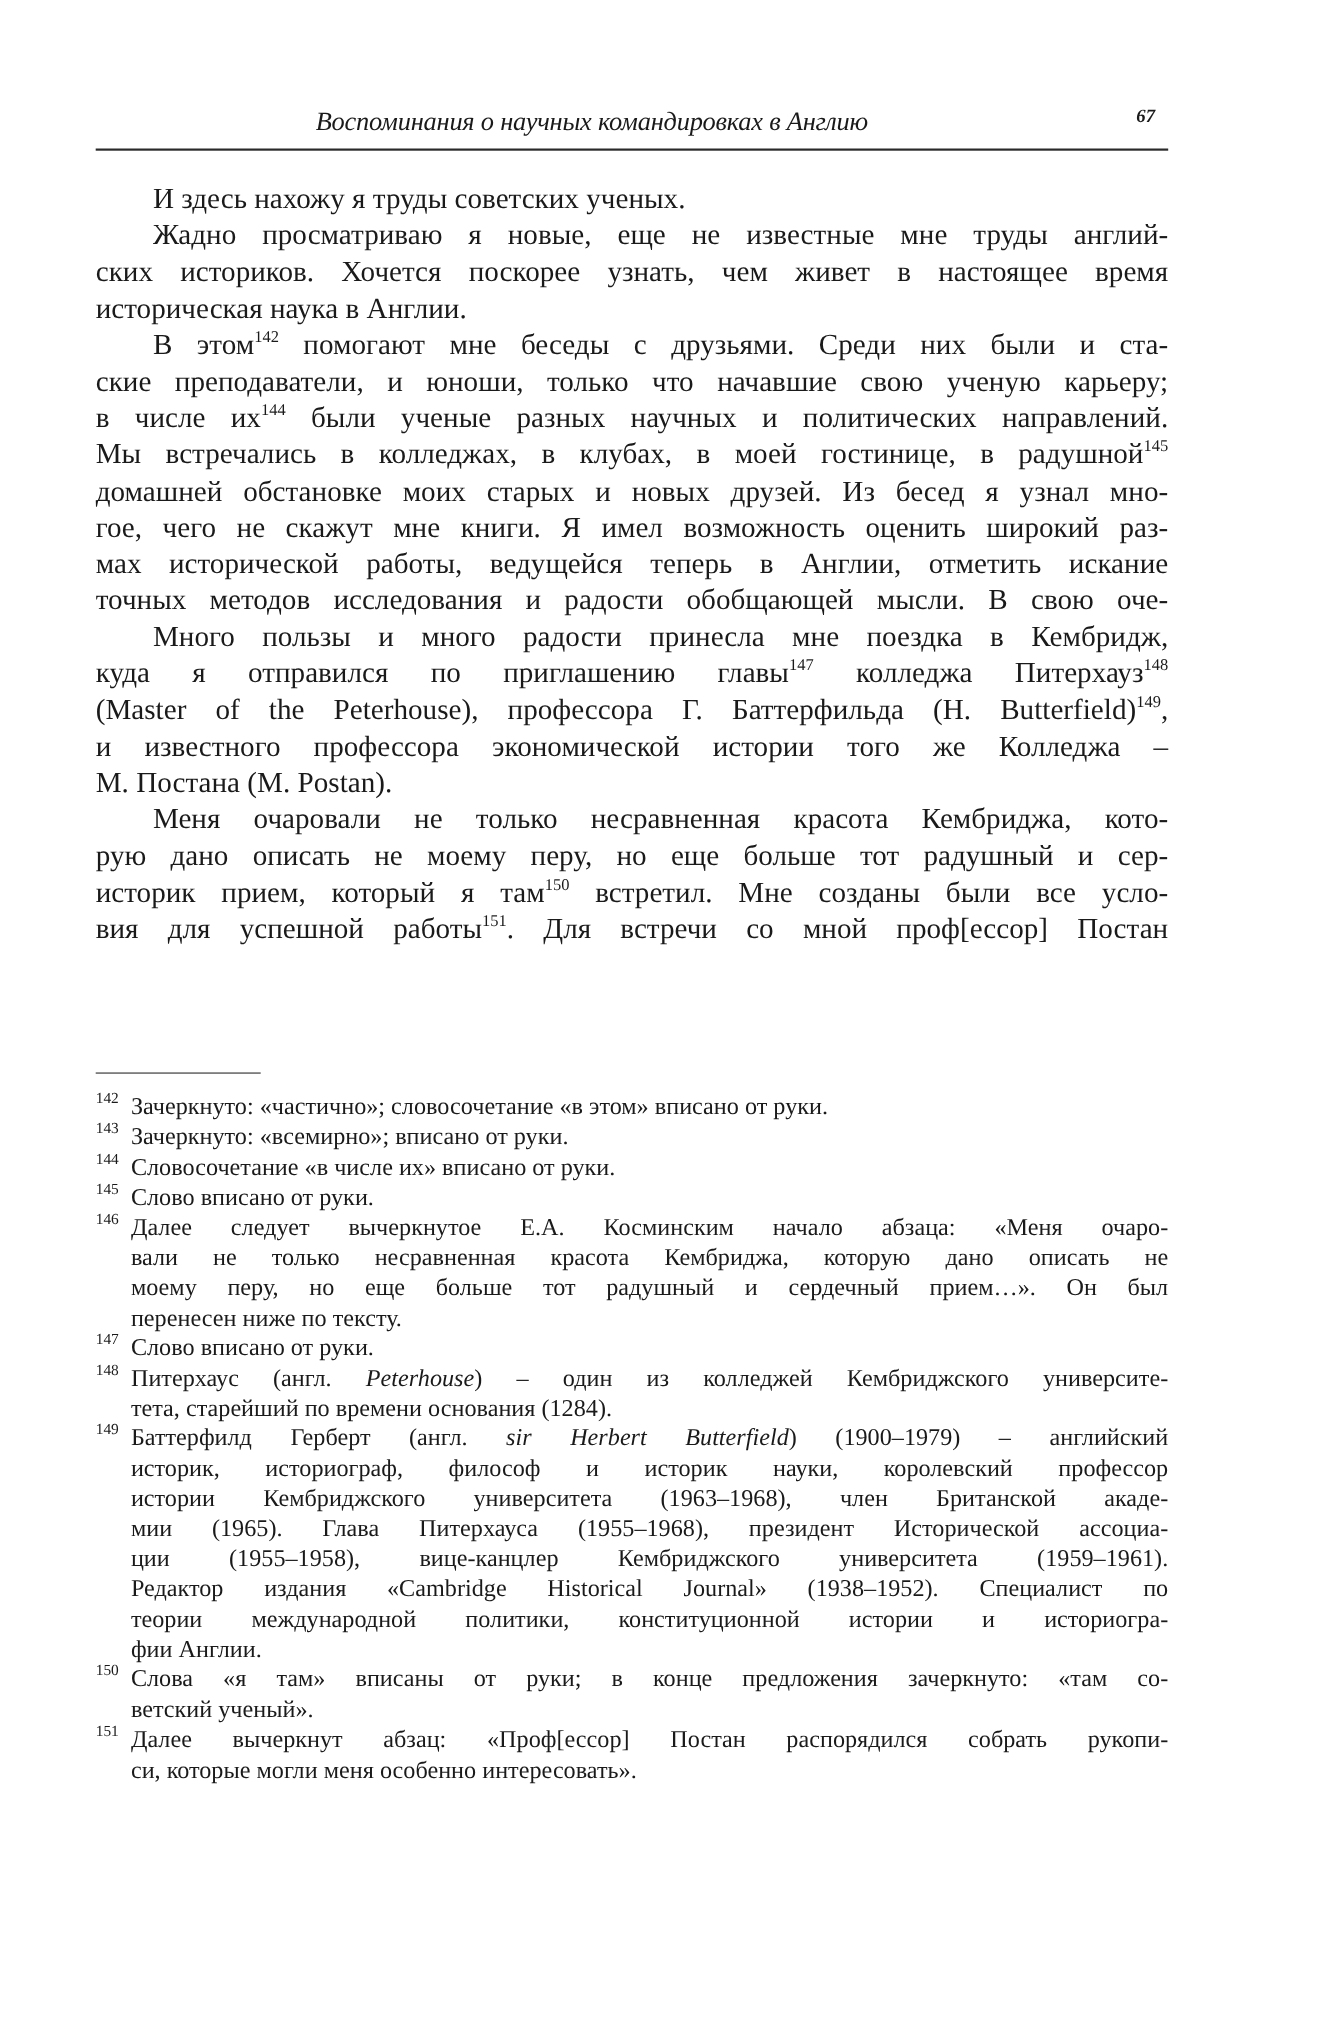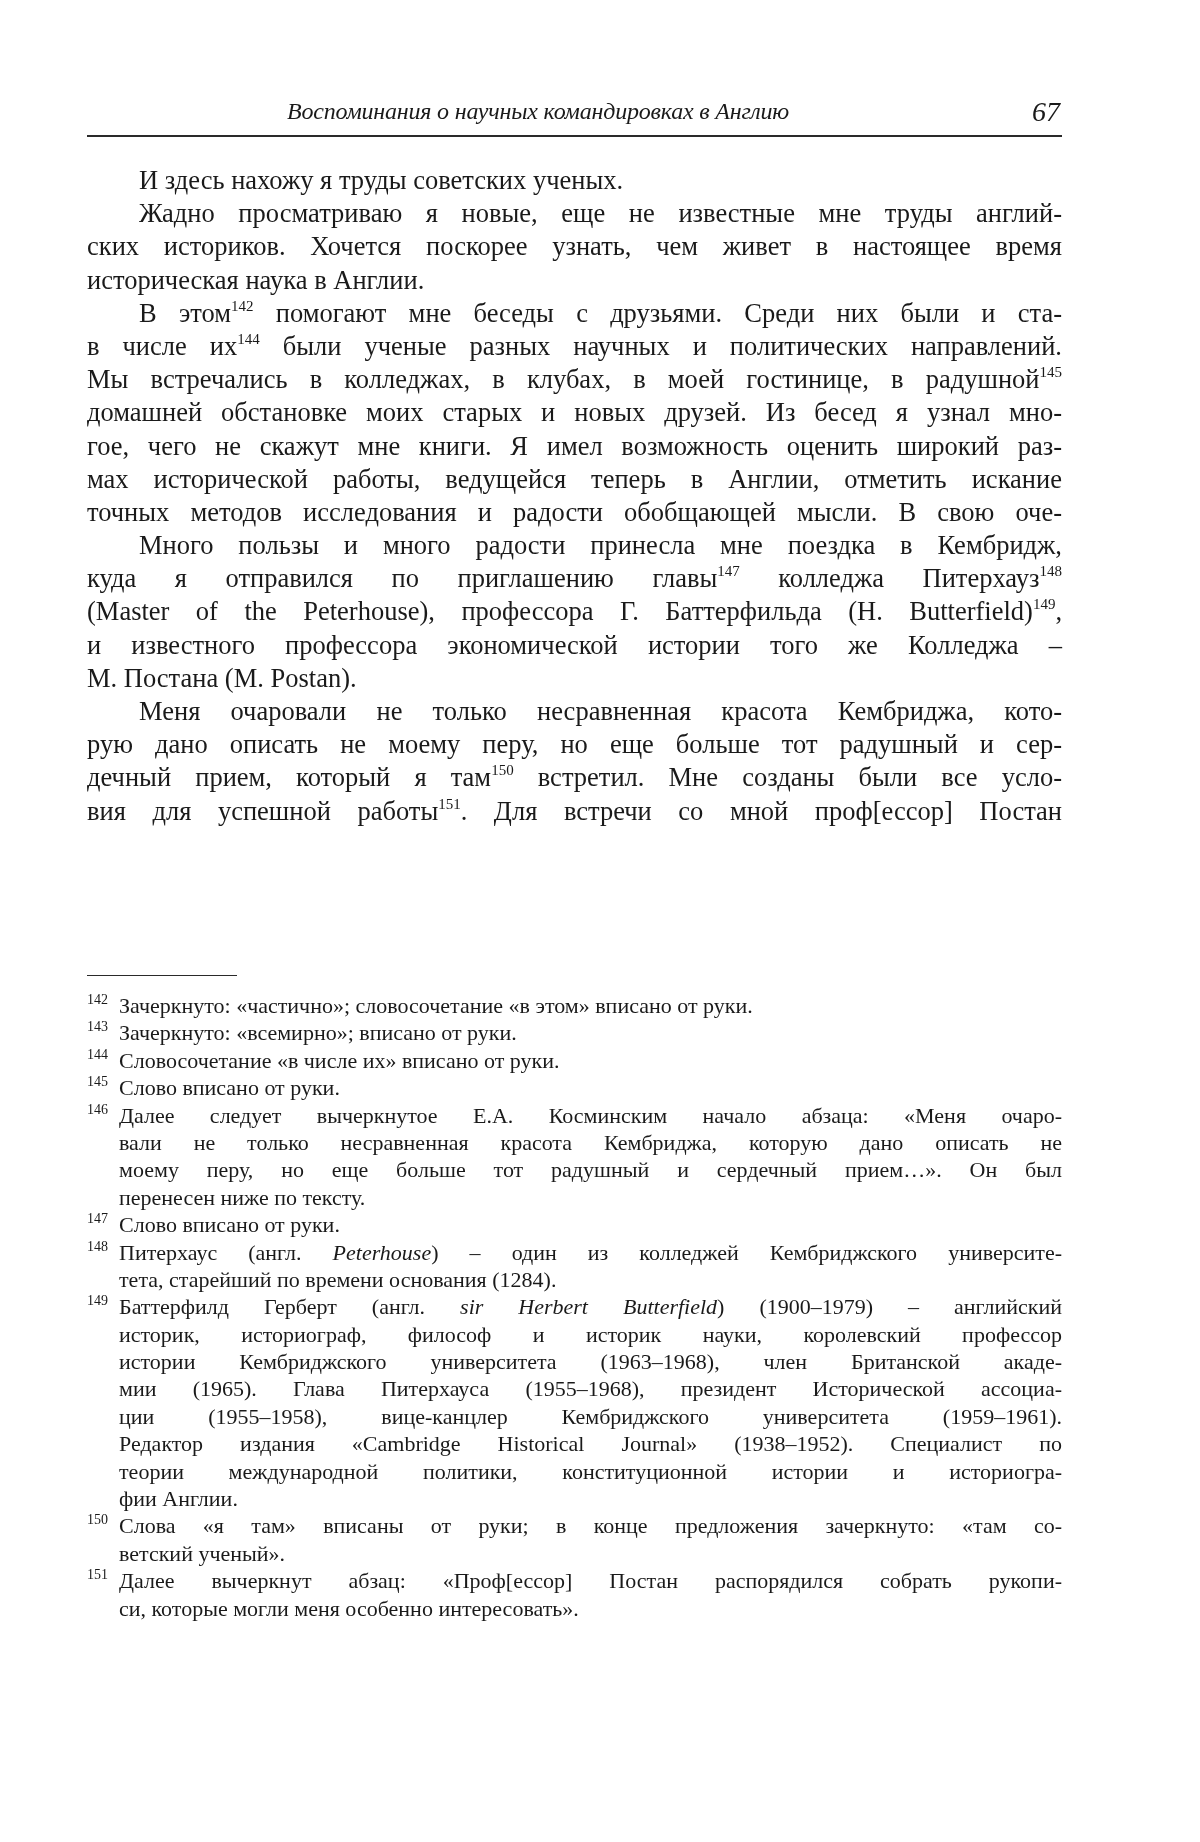--- a/index.html
+++ b/index.html
@@ -6,21 +6,21 @@
     body {
       width: 1200px; height: 1842px; position: relative; overflow: hidden;
       font-family: "Liberation Serif", "DejaVu Serif", serif; color: #1a1a1a;
     }
     .page { position: absolute; left: 87px; top: 0; width: 975px; }
     .running-head {
       position: absolute; top: 96px; left: 0; width: 975px; height: 34px;
       font-style: italic; font-size: 24px;
     }
     .running-title { position: absolute; left: 200px; top: 2px; white-space: nowrap; letter-spacing: -0.2px; }
-    .page-number { position: absolute; right: 2px; top: 0; font-size: 28px; }
+    .page-number { position: absolute; right: 12px; top: 0; font-size: 17px; font-weight: bold; }
     .head-rule { position: absolute; top: 135px; left: 0; width: 975px; height: 0; border-top: 2px solid #2a2a2a; }
     .body-text { position: absolute; top: 164px; left: 0; width: 975px; font-size: 26.5px; line-height: 33.2px; }
     .line { display: block; white-space: nowrap; text-align: justify; text-align-last: justify; height: 33.2px; }
     .line.last { text-align-last: left; }
     .line.indent { padding-left: 52px; }
     sup { font-size: 15px; line-height: 0; vertical-align: 11px; }
     .fn-rule { position: absolute; top: 975px; left: 0; width: 150px; border-top: 1.5px solid #2a2a2a; }
     .footnotes { position: absolute; top: 992px; left: 0; width: 975px; font-size: 22px; line-height: 27.4px; }
     .fn { position: relative; padding-left: 32px; }
     .fn .fn-num { position: absolute; left: 0; top: -1px; font-size: 14px; line-height: 18px; }
@@ -37,34 +37,35 @@
     <span class="page-number">67</span>
   </div>
   <div class="head-rule"></div>
 
   <div class="body-text" id="body-text">
       <span class="line indent last"><span>И здесь нахожу я труды советских ученых.</span></span>
       <span class="line indent"><span>Жадно просматриваю я новые, еще не известные мне труды англий-</span></span>
       <span class="line"><span>ских историков. Хочется поскорее узнать, чем живет в настоящее время</span></span>
       <span class="line last"><span>историческая наука в Англии.</span></span>
       <span class="line indent"><span>В этом</span><sup>142</sup><span> помогают мне беседы с друзьями. Среди них были и ста-</span></span>
+      <span class="line"><span>ские преподаватели, и юноши, только что начавшие свою ученую карьеру;</span></span>
       <span class="line"><span>в числе их</span><sup>144</sup><span> были ученые разных научных и политических направлений.</span></span>
       <span class="line"><span>Мы встречались в колледжах, в клубах, в моей гостинице, в радушной</span><sup>145</sup></span>
       <span class="line"><span>домашней обстановке моих старых и новых друзей. Из бесед я узнал мно-</span></span>
       <span class="line"><span>гое, чего не скажут мне книги. Я имел возможность оценить широкий раз-</span></span>
       <span class="line"><span>мах исторической работы, ведущейся теперь в Англии, отметить искание</span></span>
       <span class="line"><span>точных методов исследования и радости обобщающей мысли. В свою оче-</span></span>
       <span class="line indent"><span>Много пользы и много радости принесла мне поездка в Кембридж,</span></span>
       <span class="line"><span>куда я отправился по приглашению главы</span><sup>147</sup><span> колледжа Питерхауз</span><sup>148</sup></span>
       <span class="line"><span>(Master of the Peterhouse), профессора Г. Баттерфильда (H. Butterfield)</span><sup>149</sup><span>,</span></span>
       <span class="line"><span>и известного профессора экономической истории того же Колледжа –</span></span>
       <span class="line last"><span>М. Постана (M. Postan).</span></span>
       <span class="line indent"><span>Меня очаровали не только несравненная красота Кембриджа, кото-</span></span>
       <span class="line"><span>рую дано описать не моему перу, но еще больше тот радушный и сер-</span></span>
-      <span class="line"><span>дечный прием, который я там</span><sup>150</sup><span> встретил. Мне созданы были все усло-</span></span>
+      <span class="line"><span>историк прием, который я там</span><sup>150</sup><span> встретил. Мне созданы были все усло-</span></span>
       <span class="line"><span>вия для успешной работы</span><sup>151</sup><span>. Для встречи со мной проф[ессор] Постан</span></span>
     </div>
 
   <div class="fn-rule"></div>
   <div class="footnotes" id="footnotes">
       <div class="fn">
         <span class="fn-num">142</span>
         <span class="fline last"><span>Зачеркнуто: «частично»; словосочетание «в этом» вписано от руки.</span></span>
       </div>
       <div class="fn">

